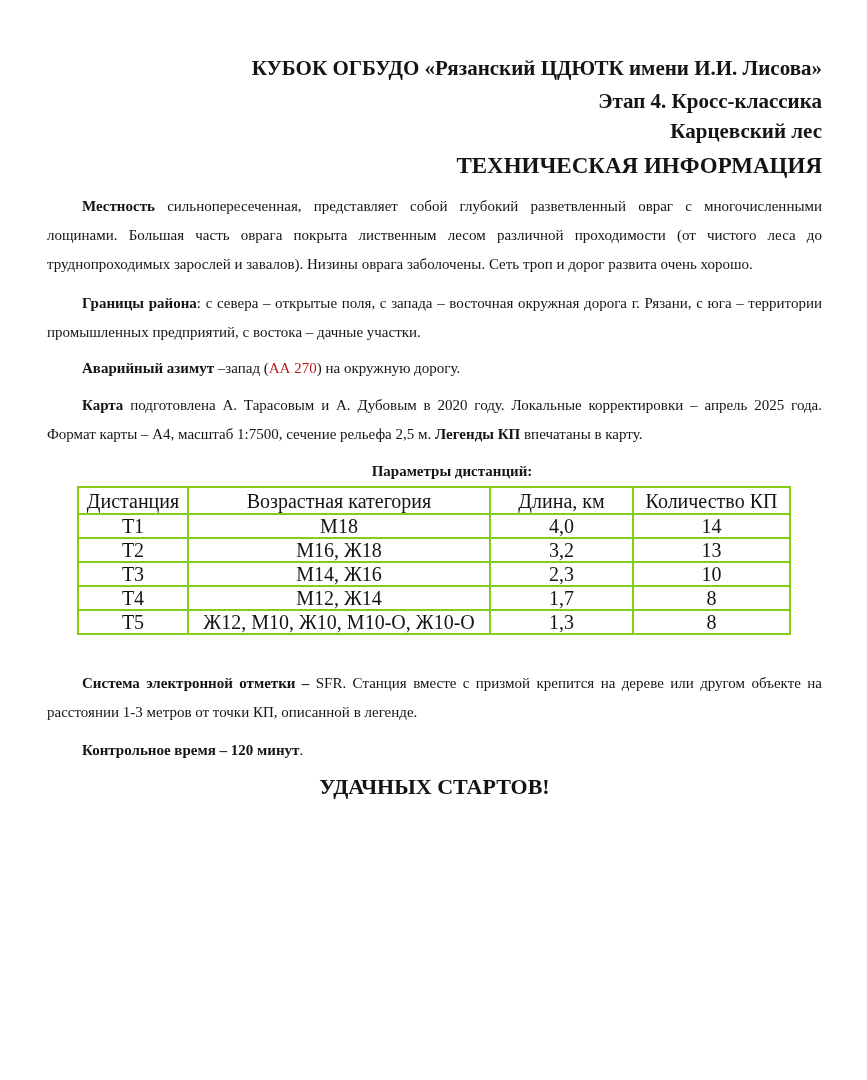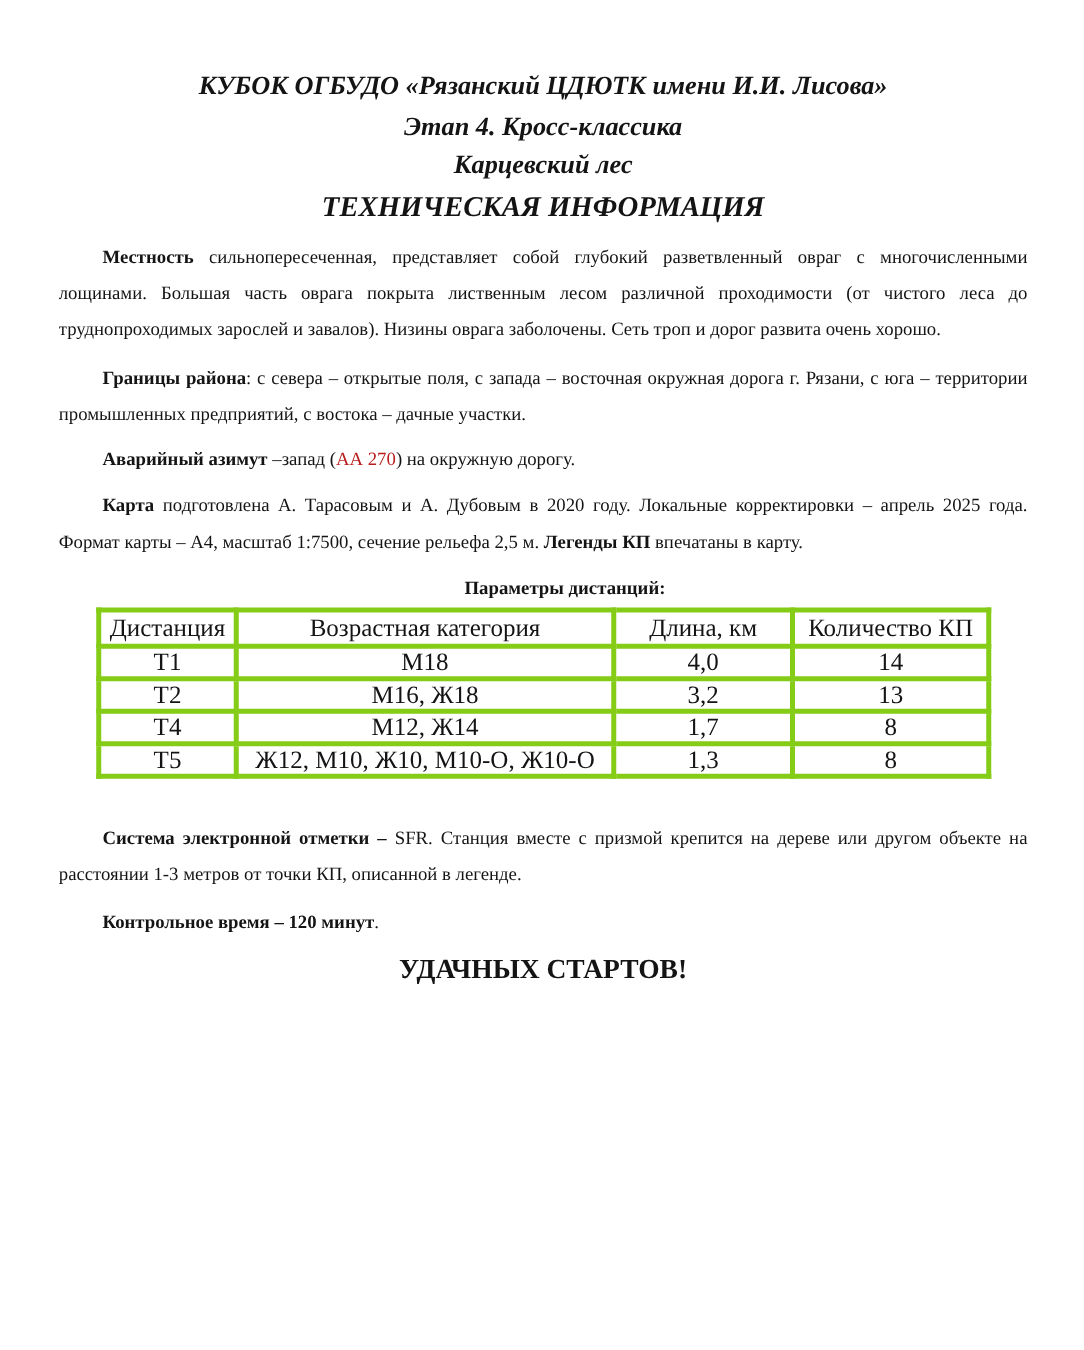--- a/index.html
+++ b/index.html
@@ -15,26 +15,25 @@
     overflow: hidden;
   }
   .page {
     box-sizing: border-box;
     width: 867px;
     height: 1080px;
     padding: 57px 45px 0 47px;
     background: #ffffff;
   }
   .title {
-    text-align: center;
+    text-align: right;
     font-weight: bold;
     font-size: 21px;
     line-height: 23px;
     margin: 0 0 10px 0;
-    font-style: italic;
   }
   .title.t2 { margin-bottom: 7px; }
   .title.t3 { margin-bottom: 10px; }
   .title.t4 {
     font-size: 23px;
     line-height: 25px;
     margin-bottom: 14px;
   }
   p.doc {
     font-size: 15px;
@@ -55,21 +54,21 @@
   }
   table.distances {
     border-collapse: collapse;
     table-layout: fixed;
     width: 712px;
     margin: 0 0 34px 30px;
     font-size: 20px;
   }
   table.distances th,
   table.distances td {
-    border: 4px solid #84cc16;
+    border: 2px solid #84cc16;
     text-align: center;
     vertical-align: middle;
     padding: 0 2px;
     font-weight: normal;
     line-height: 22px;
     height: 22px;
     overflow: hidden;
     white-space: nowrap;
   }
   table.distances th { height: 25px; }
@@ -126,20 +125,26 @@
         <td>4,0</td>
         <td>14</td>
       </tr>
       <tr>
         <td>Т2</td>
         <td>М16, Ж18</td>
         <td>3,2</td>
         <td>13</td>
       </tr>
       <tr>
+        <td>Т3</td>
+        <td>М14, Ж16</td>
+        <td>2,3</td>
+        <td>10</td>
+      </tr>
+      <tr>
         <td>Т4</td>
         <td>М12, Ж14</td>
         <td>1,7</td>
         <td>8</td>
       </tr>
       <tr>
         <td>Т5</td>
         <td>Ж12, М10, Ж10, М10-О, Ж10-О</td>
         <td>1,3</td>
         <td>8</td>

